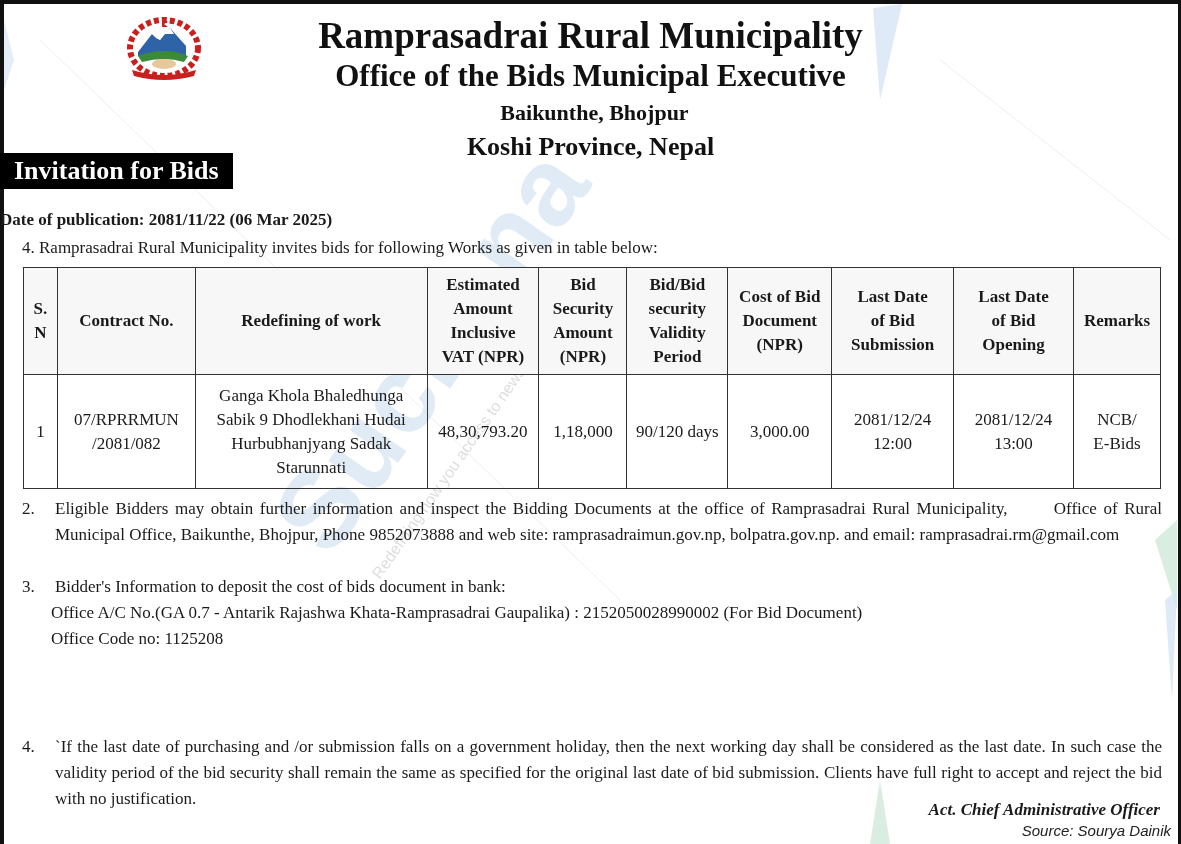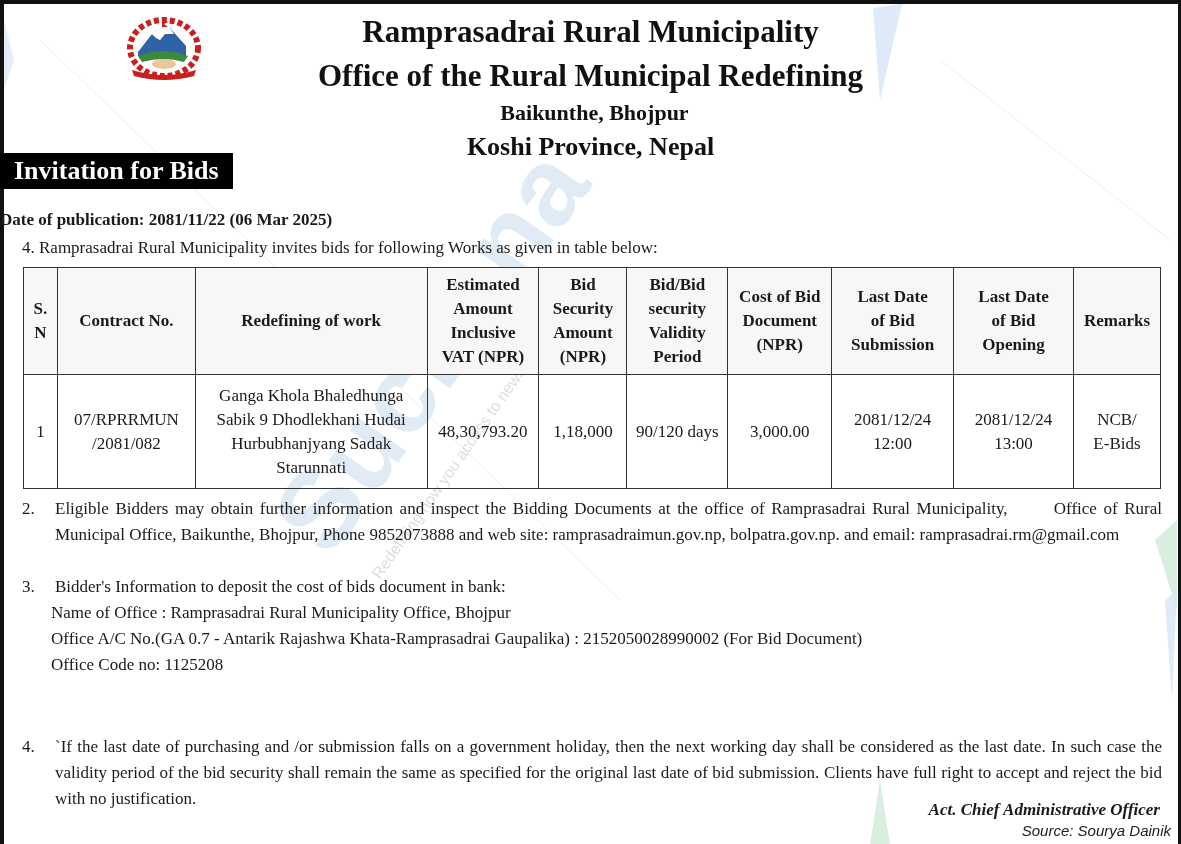--- a/index.html
+++ b/index.html
@@ -9,21 +9,21 @@
     position: absolute; left: 0; top: 0; width: 1181px; height: 844px;
     border-left: 4px solid #111; border-top: 4px solid #111; border-right: 3px solid #111;
     background: #fff;
   }
   .watermark-layer { position: absolute; left: 0; top: 0; width: 1181px; height: 844px; pointer-events: none; z-index: 0; }
   .content { position: absolute; left: 0; top: 0; width: 1181px; height: 844px; z-index: 1; }
 
   .emblem { position: absolute; left: 124px; top: 16px; width: 80px; height: 66px; }
 
   .hdr { position: absolute; left: 0; width: 1181px; text-align: center; font-weight: bold; color: #111; }
-  .hdr-1 { top: 14px; font-size: 31px; text-align: center; }
+  .hdr-1 { top: 14px; font-size: 37px; text-align: center; }
   .hdr-2 { top: 58px; font-size: 31px; }
   .hdr-3 { top: 100px; font-size: 22px; padding-left: 8px; }
   .hdr-4 { top: 132px; font-size: 26px; }
 
   .banner-wrap { position: absolute; left: 0; top: 153px; width: 1181px; }
   .banner { display: inline-block; background: #000; color: #fff; font-weight: bold; font-size: 26px; padding: 0 14px; height: 36px; line-height: 36px; margin-left: 0; }
 
   .pubdate { position: absolute; left: 0; top: 210px; width: 1181px; text-align: left; font-weight: bold; font-size: 17px; }
 
   .intro { position: absolute; left: 22px; top: 238px; font-size: 17px; }
@@ -66,21 +66,21 @@
     <ellipse cx="40" cy="32" rx="34" ry="28" fill="none" stroke="#c8201e" stroke-width="6" stroke-dasharray="5 3"></ellipse>
     <path d="M14 36 L28 18 L36 24 L46 12 L62 30 L62 40 L14 40 Z" fill="#2f63a8"></path>
     <path d="M28 18 L32 22 L36 24 L40 18 L46 12 L50 18 Z" fill="#ffffff"></path>
     <path d="M14 40 Q40 30 64 40 L60 46 Q40 40 18 46 Z" fill="#3b8a3a"></path>
     <ellipse cx="40" cy="48" rx="12" ry="5" fill="#e8c79a"></ellipse>
     <path d="M8 54 Q40 64 72 54 L70 60 Q40 68 10 60 Z" fill="#c8201e"></path>
     <path d="M38 2 L44 6 L40 8 L44 11 L38 11 Z" fill="#c8201e"></path>
   </svg>
 
   <div class="hdr hdr-1">Ramprasadrai Rural Municipality</div>
-  <div class="hdr hdr-2">Office of the Rural Municipal Redefining</div>
+  <div class="hdr hdr-2">Office of the Bids Municipal Executive</div>
   <div class="hdr hdr-3">Baikunthe, Bhojpur</div>
   <div class="hdr hdr-4">Koshi Province, Nepal</div>
 
   <div class="banner-wrap">
     <span class="banner">Invitation for Bids</span>
   </div>
 
   <div class="pubdate">Date of publication: 2081/11/22 (06 Mar 2025)</div>
   <div class="intro">4. Ramprasadrai Rural Municipality invites bids for following Works as given in table below:</div>
 
@@ -181,21 +181,20 @@
   </table>
 
   <div class="para p2">
     <span class="num">2.</span>
     <div class="body">Eligible Bidders may obtain further information and inspect the Bidding Documents at the office of Ramprasadrai Rural Municipality,&nbsp;&nbsp;&nbsp;&nbsp;&nbsp;&nbsp; Office of Rural Municipal Office, Baikunthe, Bhojpur, Phone 9852073888 and web site: ramprasadraimun.gov.np, bolpatra.gov.np. and email: ramprasadrai.rm@gmail.com</div>
   </div>
 
   <div class="para p3">
     <span class="num">3.</span>
     <div class="body">Bidder's Information to deposit the cost of bids document in bank:</div>
-    <span class="bank-line">Name of Office : Ramprasadrai Rural Municipality Office, Bhojpur</span>
     <span class="bank-line">Office A/C  No.(GA 0.7 -  Antarik Rajashwa Khata-Ramprasadrai Gaupalika) : 2152050028990002 (For Bid Document)</span>
     <span class="bank-line">Office Code no: 1125208</span>
   </div>
 
   <div class="para p4">
     <span class="num">4.</span>
     <div class="body">`If the last date of purchasing and /or submission falls on a government holiday, then the next working day shall be considered as the last date. In such case the validity period of the bid security shall remain the same as specified for the original last date of bid submission. Clients have full right to accept and reject the bid with no justification.</div>
   </div>
 
   <div class="signature">Act. Chief Administrative Officer</div>

